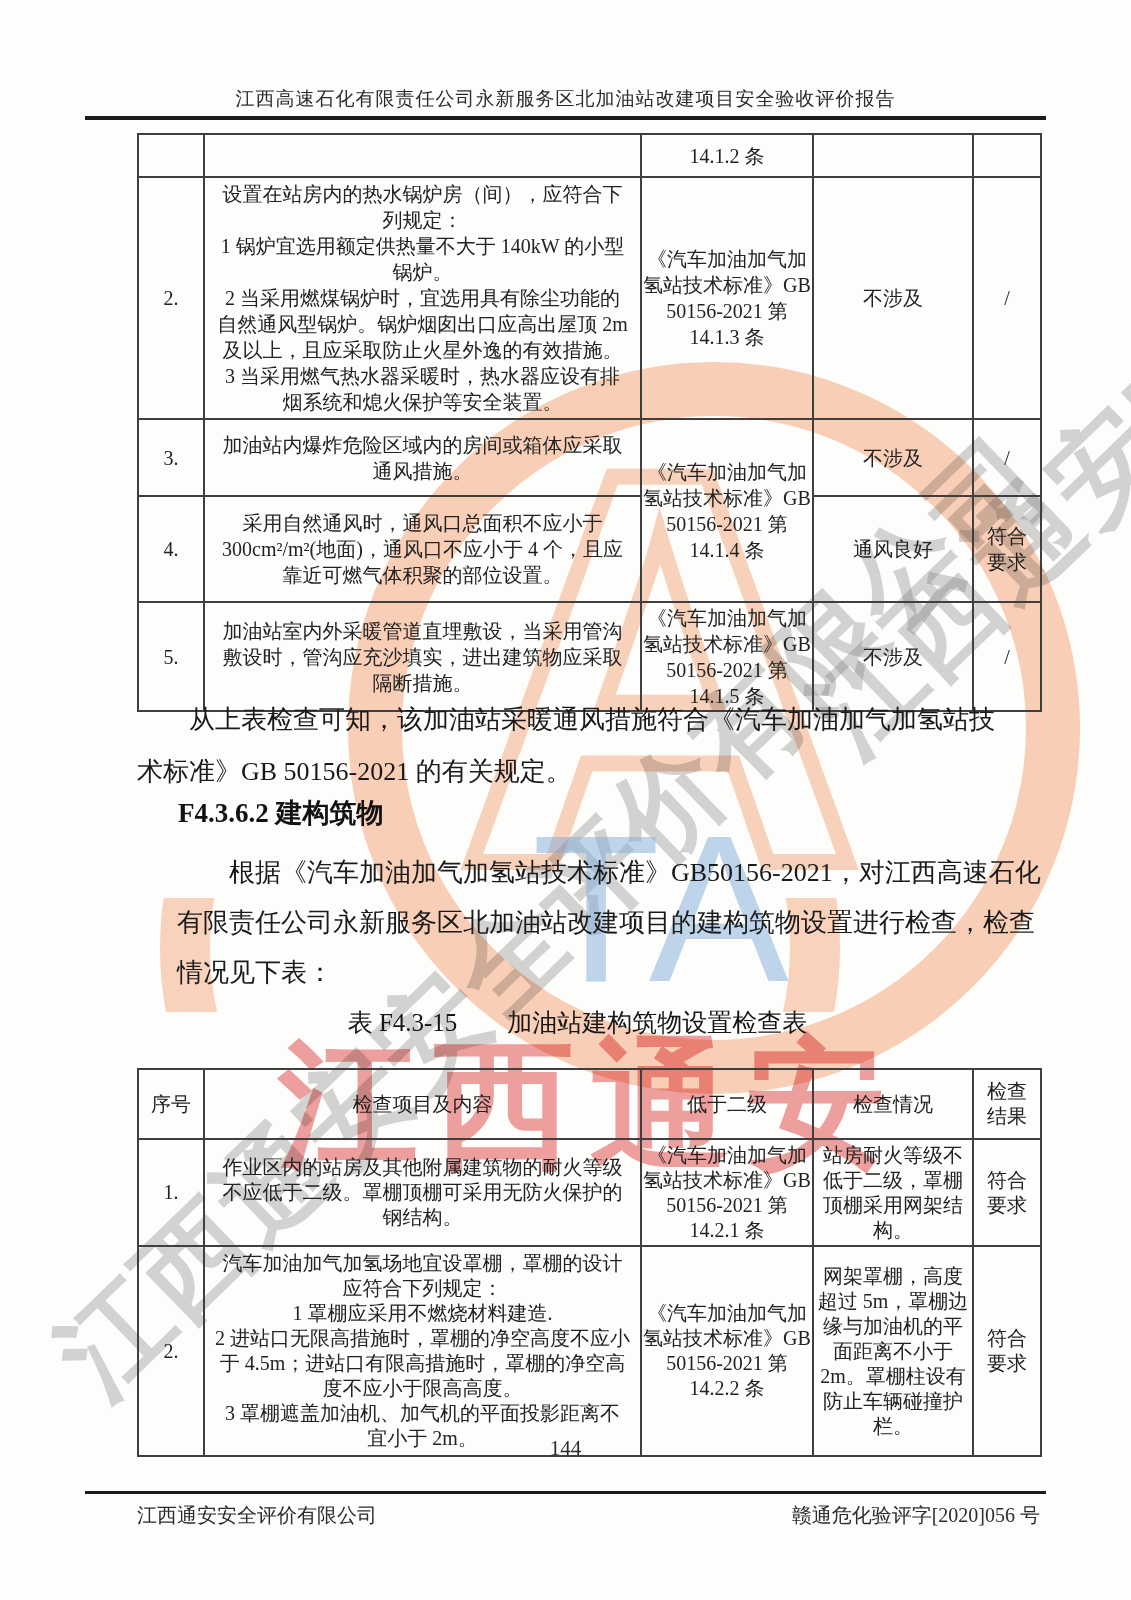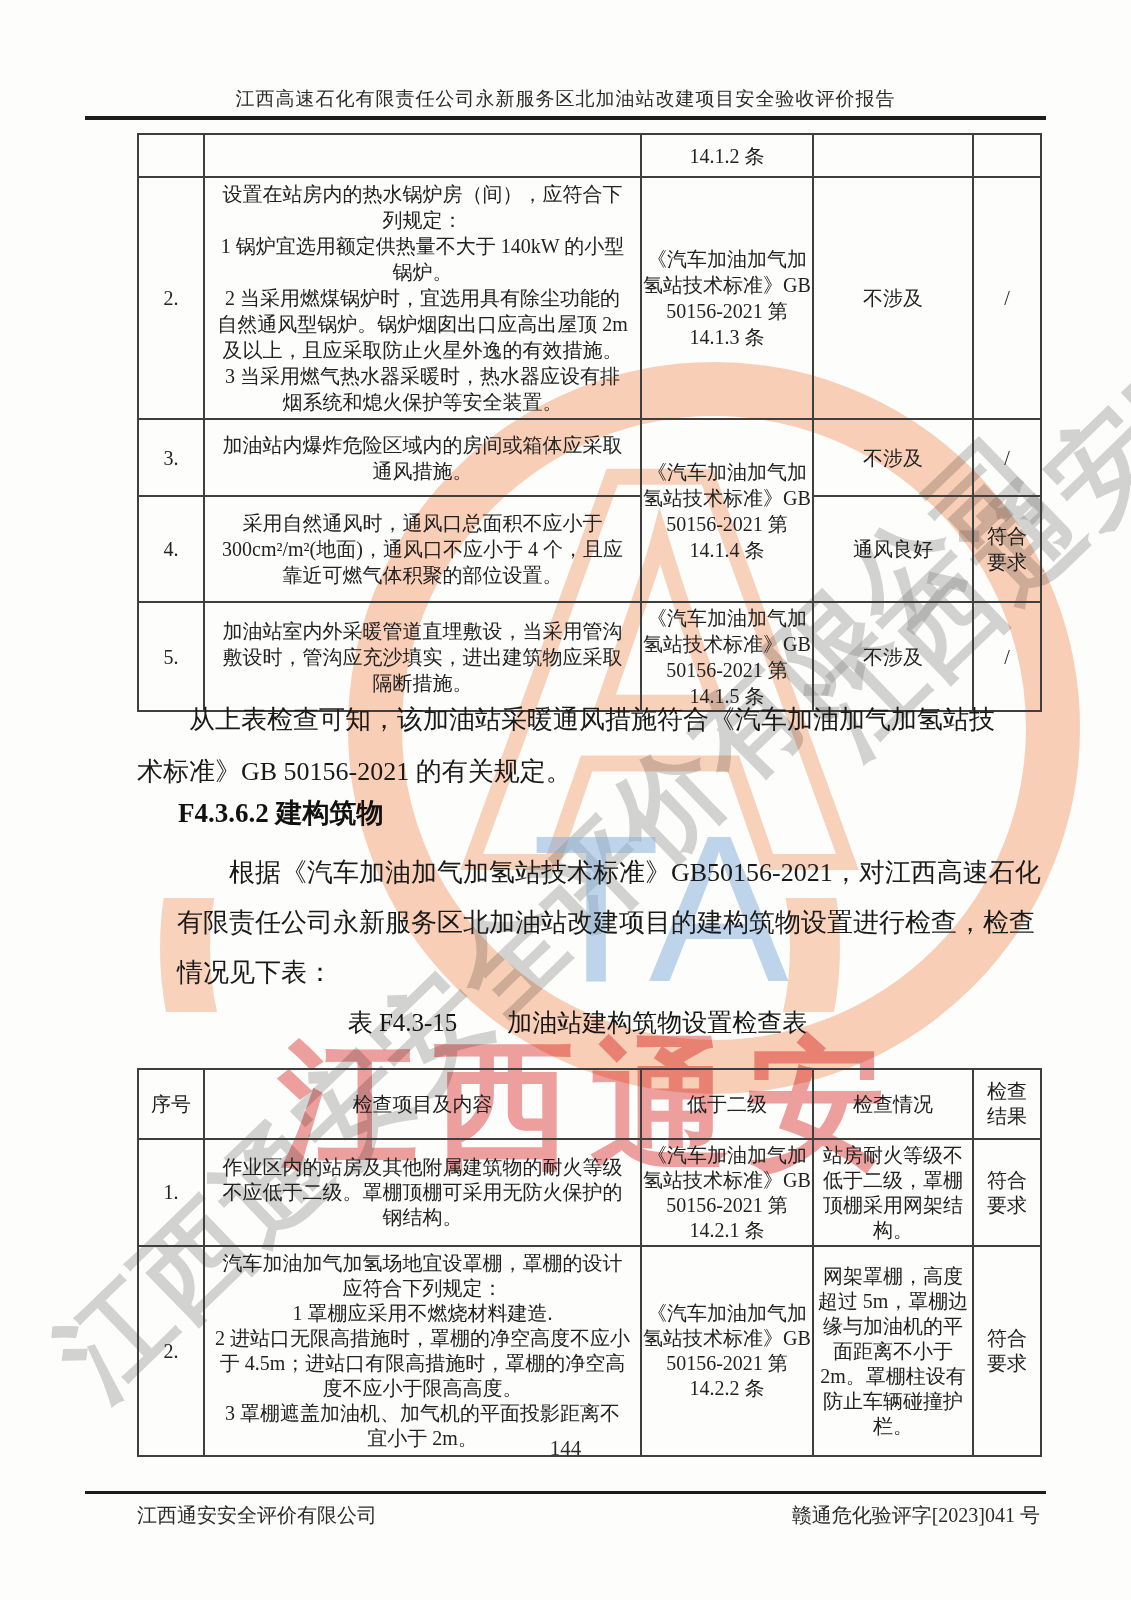--- a/index.html
+++ b/index.html
@@ -215,16 +215,16 @@
       <td>符合
 要求</td>
     </tr>
   </tbody>
     </table>
 
   <div class="page-number">144</div>
   <div class="footer-rule"></div>
   <div class="footer-row">
     <span>江西通安安全评价有限公司</span>
-    <span>赣通危化验评字[2023]041 号</span>
+    <span>赣通危化验评字[2020]056 号</span>
   </div>
 
 </div>
 
 </body></html>

